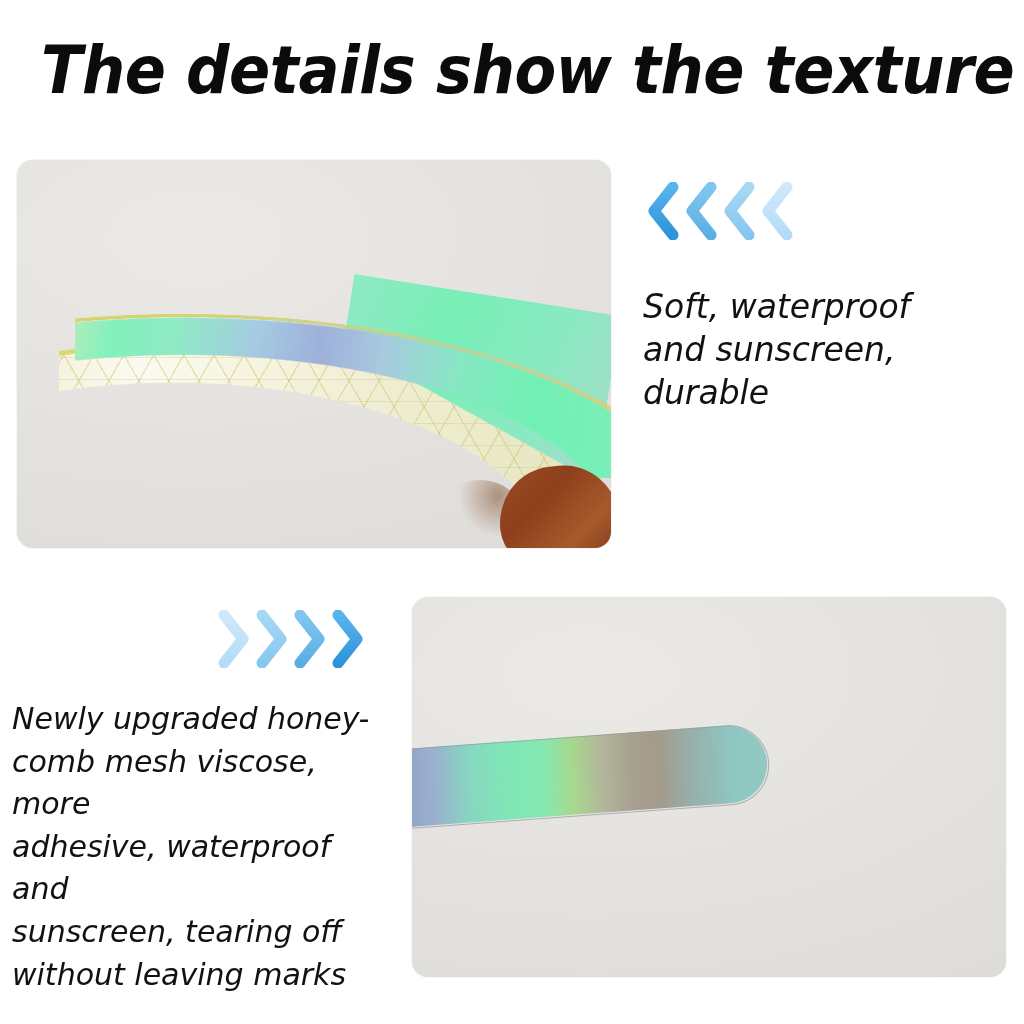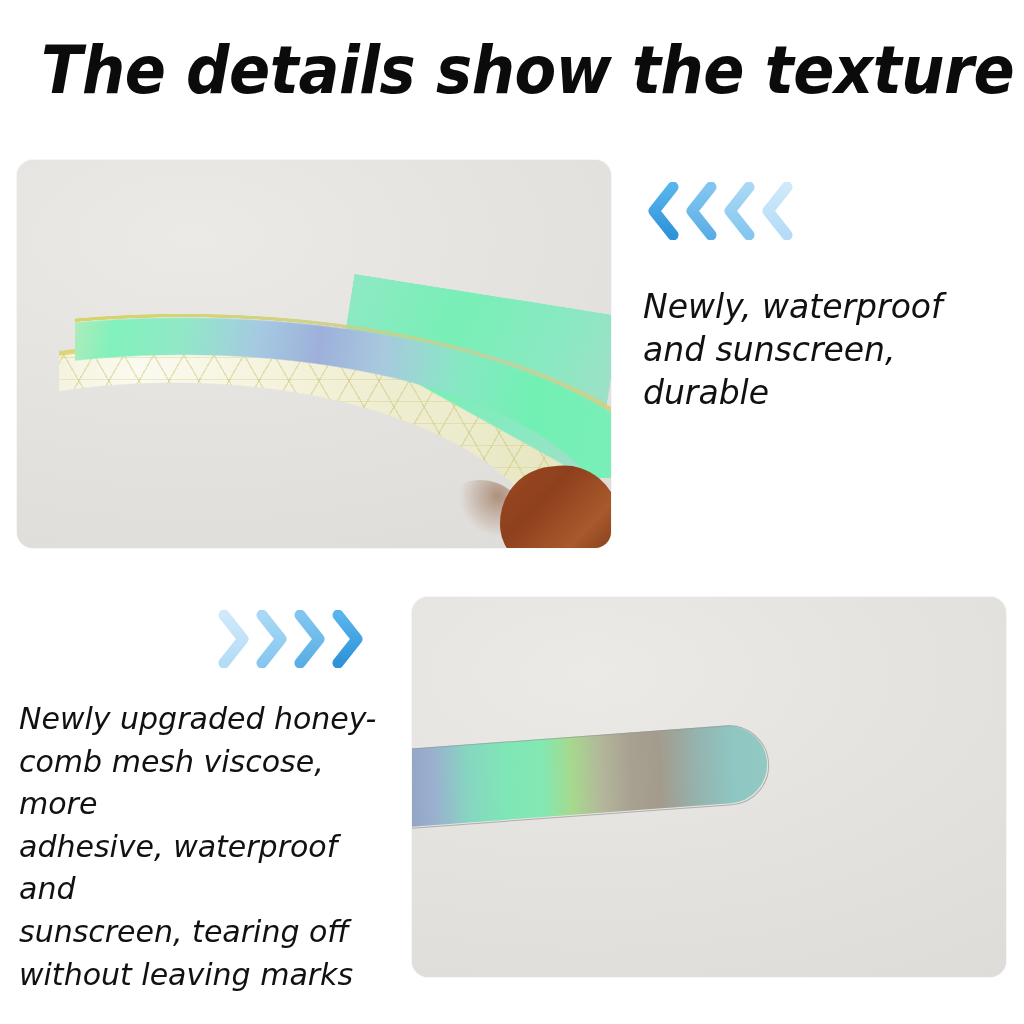--- a/index.html
+++ b/index.html
@@ -230,21 +230,21 @@
     line-height: 1.30;
     white-space: pre-line;
   }
   #feature-text-right {
     left: 643px;
     top: 286px;
     width: 370px;
     font-size: 33px;
   }
   #feature-text-left {
-    left: 19px;
+    left: 12px;
     top: 698px;
     width: 372px;
     font-size: 30px;
     line-height: 1.42;
   }
 </style>
 </head>
 <body>
 
 <div id="page-title">The details show the texture</div>
@@ -302,21 +302,21 @@
         <linearGradient id="cl4" x1="0" y1="0" x2="0" y2="1">
           <stop offset="0" stop-color="#cfe8fa"></stop>
             <stop offset="1" stop-color="#b4dcf7"></stop>
         </linearGradient>
       </defs>
       <path d="M27 5 L8 29 L27 53" fill="none" stroke="url(#cl4)" stroke-width="11" stroke-linecap="round" stroke-linejoin="round"></path>
     </svg>
   </span>
 </div>
 
-<div class="feature-text" id="feature-text-right">Newly, waterproof
+<div class="feature-text" id="feature-text-right">Soft, waterproof
 and sunscreen,
 durable</div>
 
 <div class="chev-group" id="chevrons-left">
   <span class="chev-slot">
     <svg class="chev" viewBox="0 0 34 58">
       <defs>
         <linearGradient id="cr1" x1="0" y1="0" x2="0" y2="1">
           <stop offset="0" stop-color="#cfe8fa"></stop>
             <stop offset="1" stop-color="#b4dcf7"></stop>

